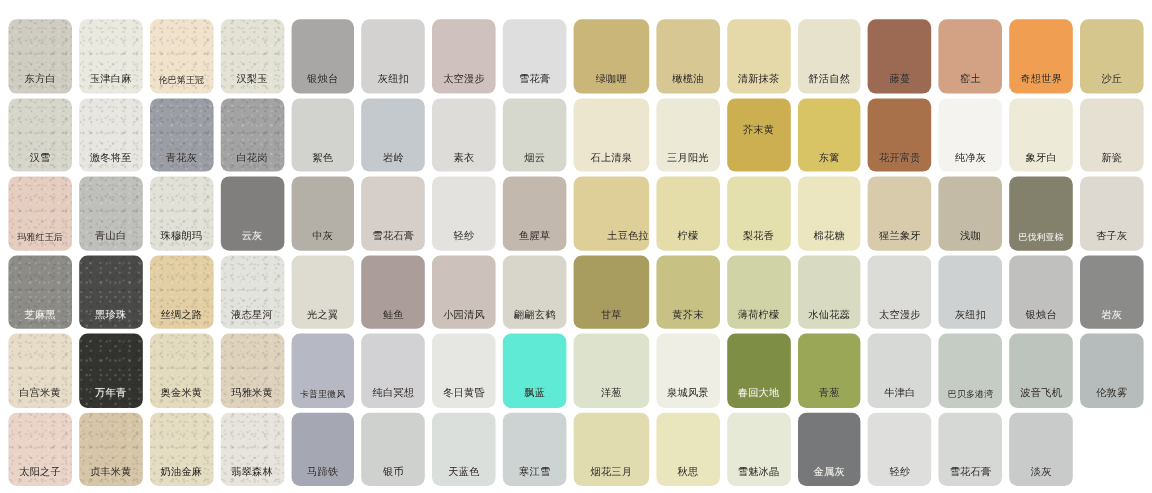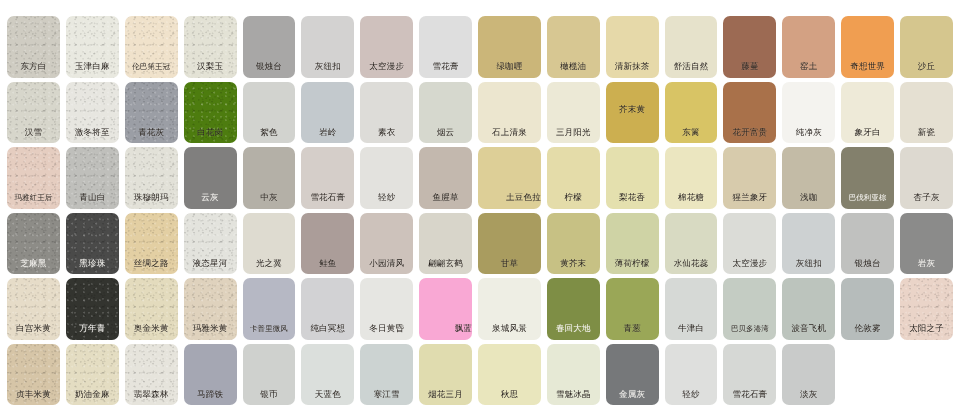--- a/index.html
+++ b/index.html
@@ -170,21 +170,21 @@
       <div class="swatch textured" style="background: rgb(231, 230, 224);">
         <span class="swatch-label dark-text">激冬将至</span>
       </div>
     </div>
     <div class="swatch-cell">
       <div class="swatch textured" style="background: rgb(155, 158, 165);">
         <span class="swatch-label dark-text">青花灰</span>
       </div>
     </div>
     <div class="swatch-cell">
-      <div class="swatch textured" style="background: #4d7c0f;">
+      <div class="swatch textured" style="background: #a3a3a3;">
         <span class="swatch-label dark-text">白花岗</span>
       </div>
     </div>
     <div class="swatch-cell">
       <div class="swatch" style="background: rgb(210, 211, 207);">
         <span class="swatch-label dark-text">絮色</span>
       </div>
     </div>
     <div class="swatch-cell">
       <div class="swatch" style="background: rgb(195, 201, 205);">
@@ -430,22 +430,27 @@
       <div class="swatch" style="background: rgb(210, 210, 212);">
         <span class="swatch-label dark-text">纯白冥想</span>
       </div>
     </div>
     <div class="swatch-cell">
       <div class="swatch" style="background: rgb(230, 230, 226);">
         <span class="swatch-label dark-text">冬日黄昏</span>
       </div>
     </div>
     <div class="swatch-cell">
-      <div class="swatch" style="background: #f9a8d4; justify-content: flex-end;">
+      <div class="swatch" style="background: #5eead4;">
         <span class="swatch-label dark-text">飘蓝</span>
+      </div>
+    </div>
+    <div class="swatch-cell">
+      <div class="swatch" style="background: rgb(221, 226, 204);">
+        <span class="swatch-label dark-text">洋葱</span>
       </div>
     </div>
     <div class="swatch-cell">
       <div class="swatch" style="background: rgb(238, 238, 228);">
         <span class="swatch-label dark-text">泉城风景</span>
       </div>
     </div>
     <div class="swatch-cell">
       <div class="swatch" style="background: rgb(126, 142, 69);">
         <span class="swatch-label light-text">春回大地</span>

